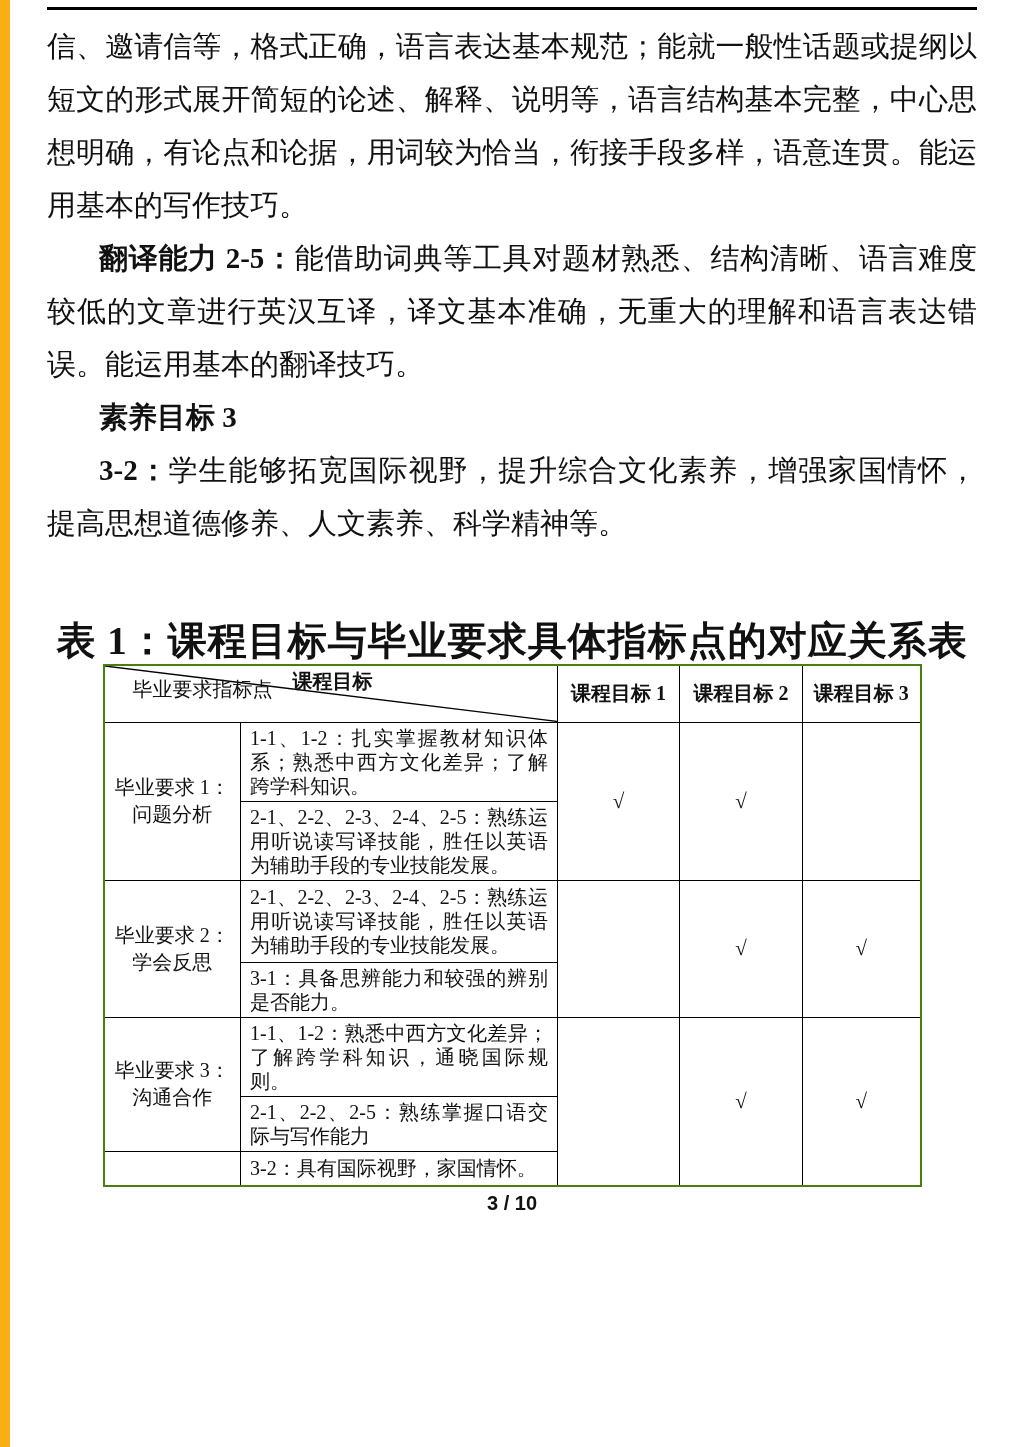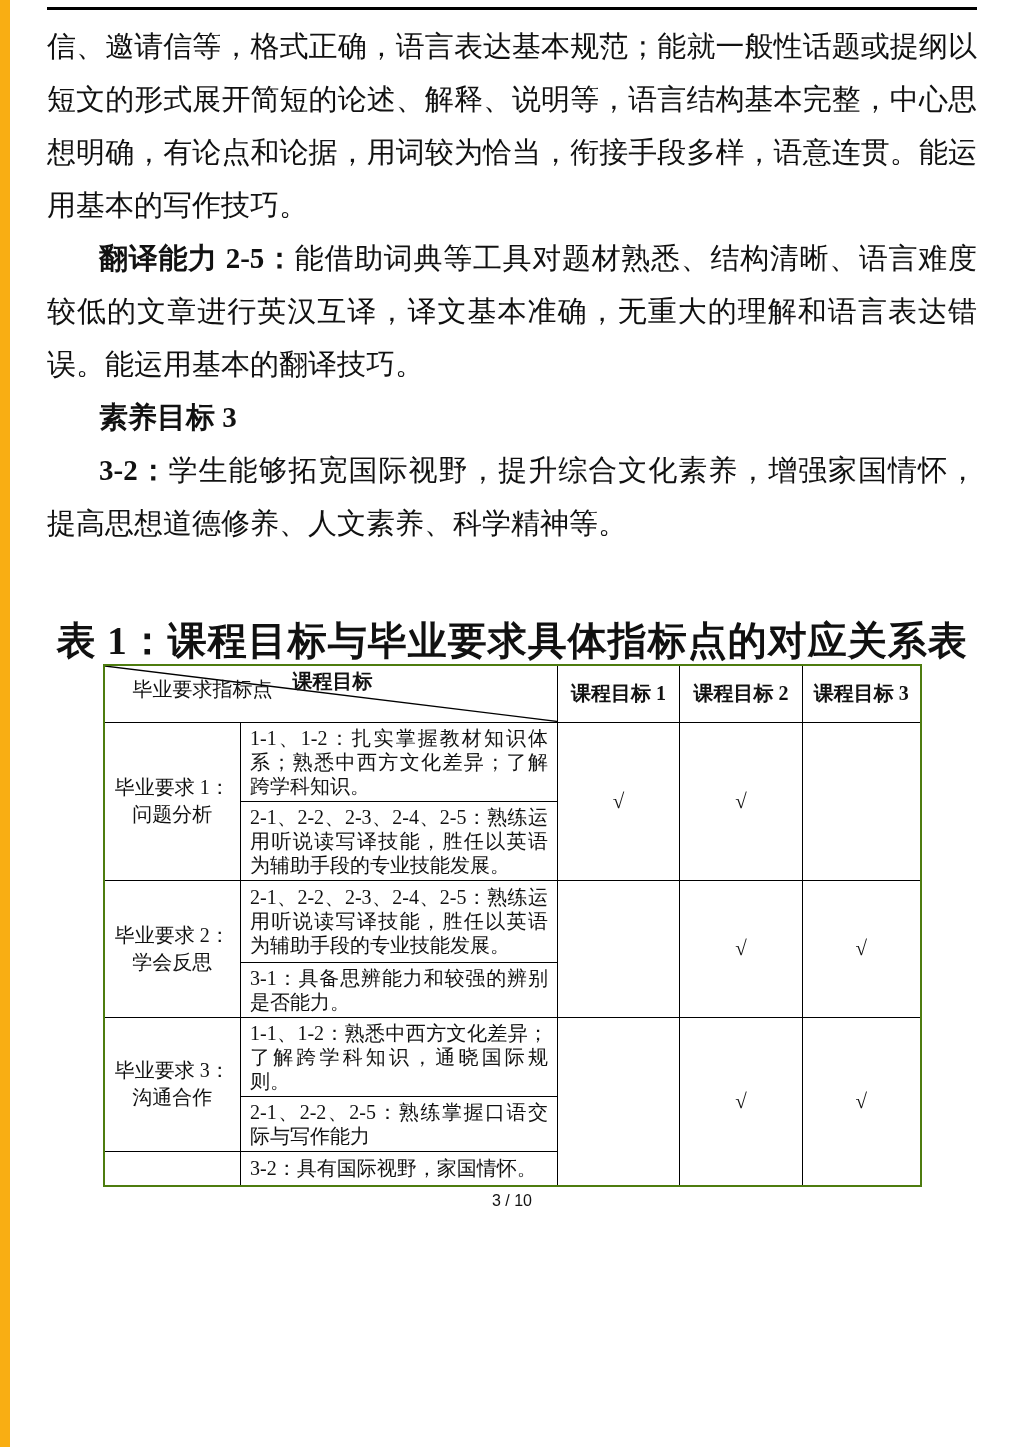--- a/index.html
+++ b/index.html
@@ -87,22 +87,22 @@
   }
   .diag-bottom {
     position: absolute; bottom: 19px; left: 28px;
     font-weight: normal;
   }
 
   .page-number {
     margin-top: 5px;
     text-align: center;
     font-family: "Liberation Sans", sans-serif;
-    font-weight: normal;
-    font-size: 16px;
+    font-weight: bold;
+    font-size: 20px;
   }
 </style>
 </head>
 <body>
 
 <div class="accent-stripe"></div>
 
 <div class="content">
 
   <div class="header-rule"></div>

